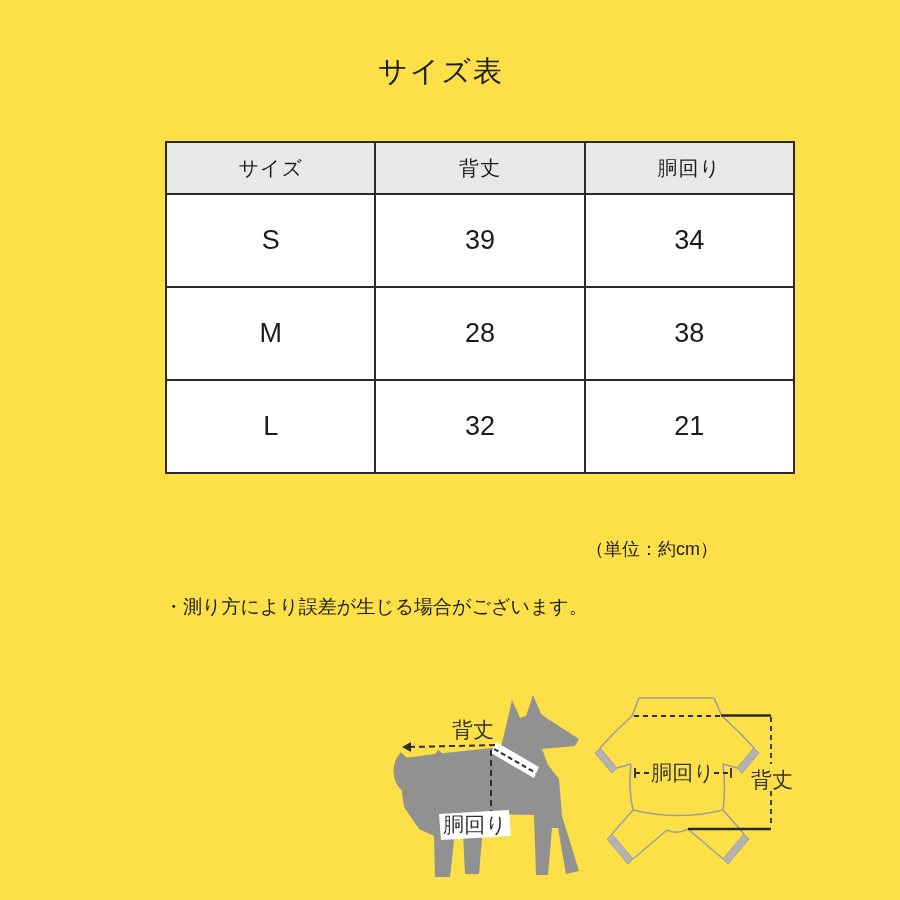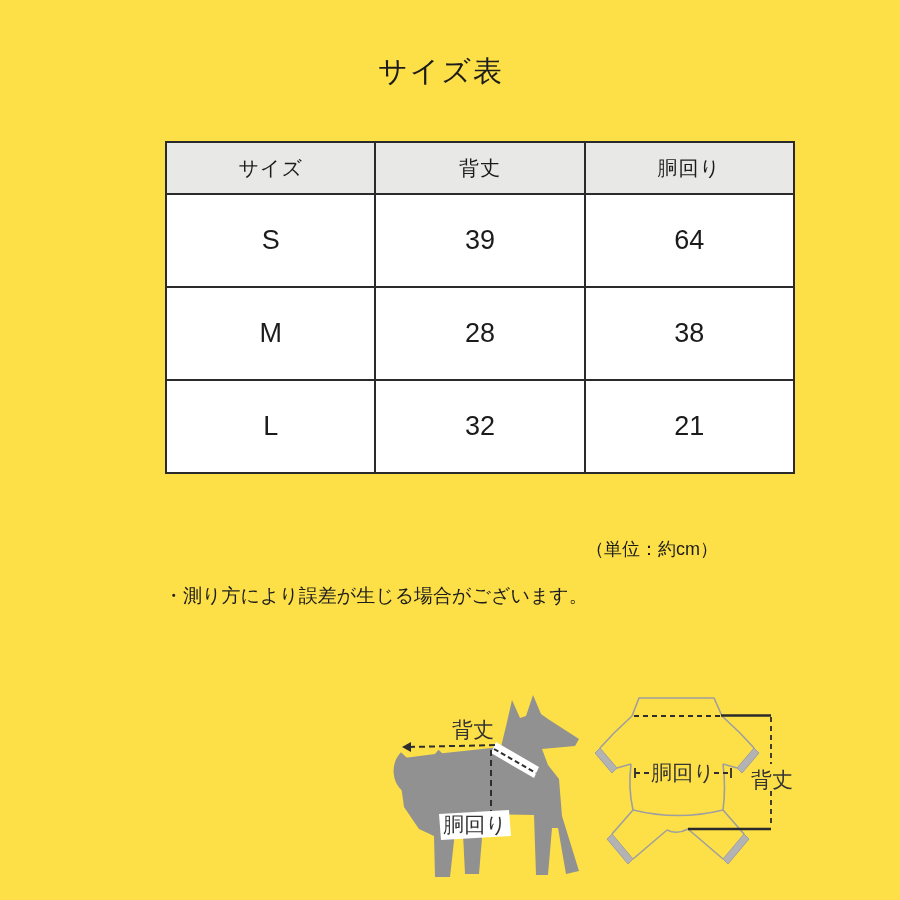--- a/index.html
+++ b/index.html
@@ -19,21 +19,21 @@
     border:2px solid #2a2a2a;text-align:center;vertical-align:middle;
     font-weight:400;padding:0;
   }
   table.size-table th{height:50px;background:#e8e8e6;font-size:20px;letter-spacing:1px;}
   table.size-table td{height:91px;font-size:27px;background:#ffffff;}
   .unit-note{
     position:absolute;top:537px;left:165px;width:553px;text-align:right;
     font-size:18px;color:#1c1c1c;
   }
   .notes{position:absolute;left:164px;top:579px;font-size:19px;line-height:33px;}
-  .note-item{white-space:pre-line;padding-left:1em;text-indent:-1em;color:#1b1b1b;}
+  .note-item{white-space:pre-line;padding-left:1em;text-indent:-1em;color:#1b1b1b;margin-top:11px;}
   .diagram{position:absolute;}
   .dog-svg{left:389px;top:688px;}
   .garment-svg{left:595px;top:688px;}
   svg text{font-family:"Liberation Sans","DejaVu Sans",sans-serif;fill:#333333;}
 </style>
 </head>
 <body>
 
 <div class="canvas">
 
@@ -44,21 +44,21 @@
       <tr>
         <th>サイズ</th>
         <th>背丈</th>
         <th>胴回り</th>
       </tr>
     </thead>
     <tbody>
       <tr>
         <td>S</td>
         <td>39</td>
-        <td>64</td>
+        <td>34</td>
       </tr>
       <tr>
         <td>M</td>
         <td>28</td>
         <td>38</td>
       </tr>
       <tr>
         <td>L</td>
         <td>32</td>
         <td>21</td>

